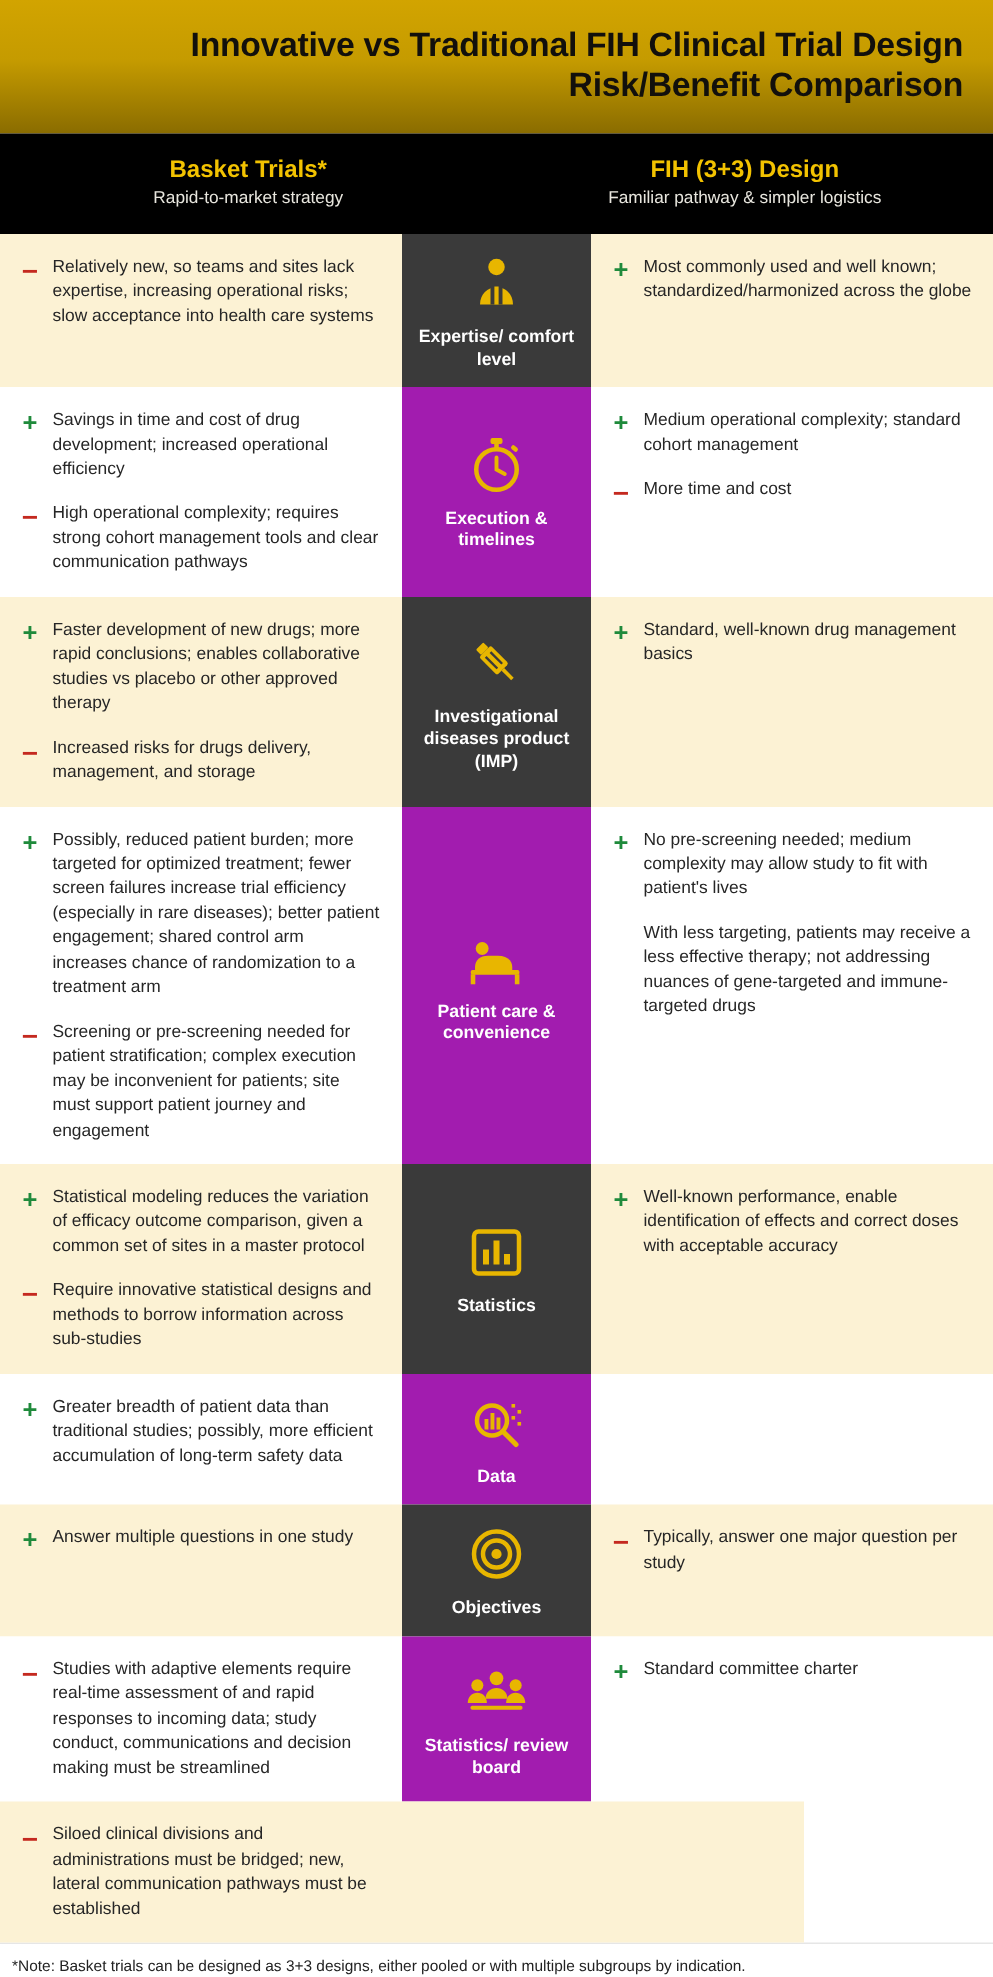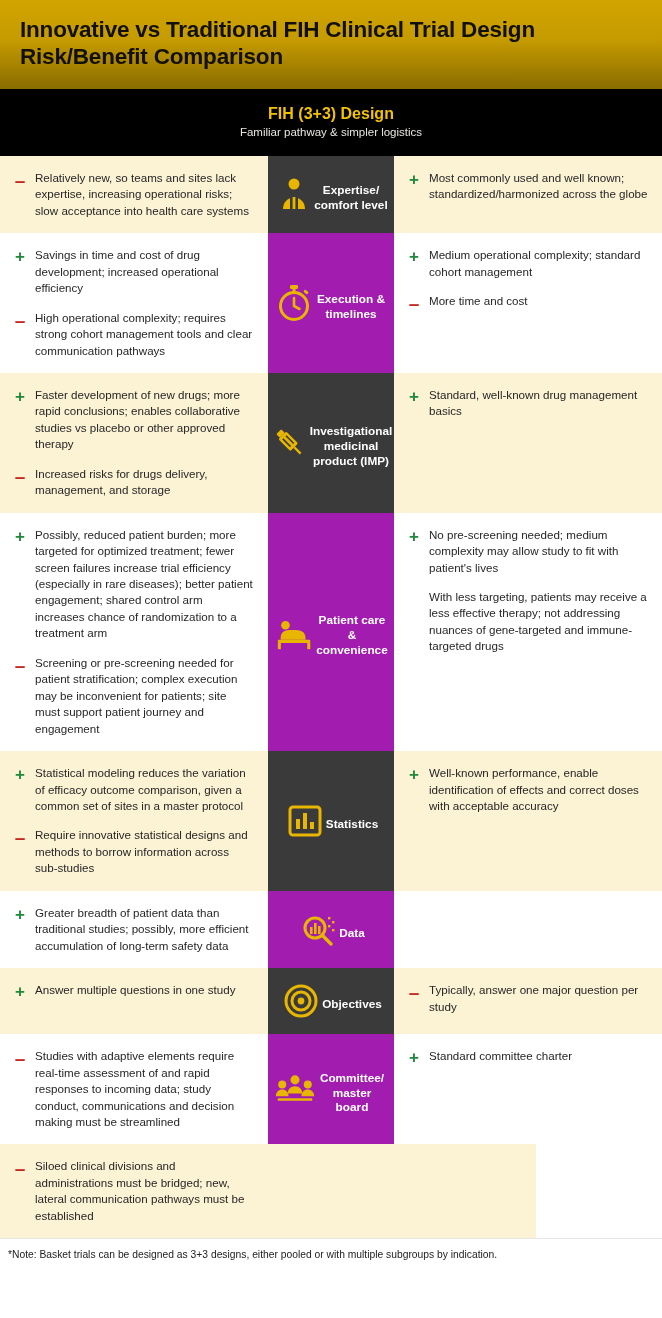--- a/index.html
+++ b/index.html
@@ -15,21 +15,21 @@
   .infographic {
     width: 662px;
     position: relative;
     background: #ffffff;
   }
 
   
   .title-bar {
     background: linear-gradient(180deg, #d2a400 0%, #c59b00 45%, #8a6c00 100%);
     padding: 16px 20px 18px;
-    text-align: left;
+    text-align: right;
   }
   .title-bar h1 {
     margin: 0;
     font-size: 22.5px;
     line-height: 1.22;
     font-weight: bold;
     color: #12100c;
     letter-spacing: -0.2px;
   }
 
@@ -75,20 +75,21 @@
     flex: 0 0 268px;
   }
   .cell.center {
     width: 126px;
     flex: 0 0 126px;
     background: #3a3a3a;
     color: #ffffff;
     text-align: center;
     padding: 12px 6px 12px;
     display: flex;
+    flex-direction: column;
     align-items: center;
     justify-content: center;
   }
   .row.tint .cell.left, .row.tint .cell.right { background: #fcf2d4; }
   .row.plain .cell.left, .row.plain .cell.right { background: #ffffff; }
   .row.tint .cell.center { background: #3a3a3a; }
   .row.plain .cell.center { background: #a21caf; }
 
   .cat-label {
     font-size: 11.8px;
@@ -141,20 +142,24 @@
 </head>
 <body>
 
 <div class="infographic">
 
   <div class="title-bar">
     <h1>Innovative vs Traditional FIH Clinical Trial Design Risk/Benefit Comparison</h1>
   </div>
 
   <div class="header-row">
+    <div class="header-col left">
+      <h2>Basket Trials*</h2>
+      <div class="sub">Rapid-to-market strategy</div>
+    </div>
     <div class="header-col right">
       <h2>FIH (3+3) Design</h2>
       <div class="sub">Familiar pathway &amp; simpler logistics</div>
     </div>
   </div>
 
   <div class="grid" id="grid">
       <div class="row tint">
         <div class="cell left">
           <div class="point">
@@ -230,21 +235,21 @@
             <svg width="40" height="40" viewBox="0 0 40 40">
               <g transform="rotate(-45 20 20)">
                 <rect x="16.5" y="4" width="7" height="5" rx="1" fill="#e8b600"></rect>
                 <rect x="14.5" y="9" width="11" height="17" rx="1.6" fill="#e8b600"></rect>
                 <rect x="17" y="12" width="1.6" height="11" fill="#3a3a3a"></rect>
                 <rect x="21.5" y="12" width="1.6" height="11" fill="#3a3a3a"></rect>
                 <rect x="18.8" y="26" width="2.4" height="9" fill="#e8b600"></rect>
               </g>
             </svg>
           </div>
-          <div class="cat-label">Investigational medicinal product (IMP)</div>
+          <div class="cat-label">Investigational diseases product (IMP)</div>
         </div>
         <div class="cell right">
           <div class="point">
             <div class="sign plus">+</div>
             <div class="ptext">Standard, well-known drug management basics</div>
           </div>
         </div>
       </div>
       <div class="row plain">
         <div class="cell left">
@@ -370,21 +375,21 @@
             <svg width="46" height="40" viewBox="0 0 46 40">
               <circle cx="23" cy="10" r="5" fill="#e8b600"></circle>
               <path d="M15 25c0-5 3.6-8 8-8s8 3 8 8z" fill="#e8b600"></path>
               <circle cx="9" cy="15" r="4.4" fill="#e8b600"></circle>
               <path d="M2 28c0-4.6 3.2-7.4 7-7.4s7 2.8 7 7.4z" fill="#e8b600"></path>
               <circle cx="37" cy="15" r="4.4" fill="#e8b600"></circle>
               <path d="M30 28c0-4.6 3.2-7.4 7-7.4s7 2.8 7 7.4z" fill="#e8b600"></path>
               <rect x="4" y="30" width="38" height="3" rx="1.3" fill="#e8b600"></rect>
             </svg>
           </div>
-          <div class="cat-label">Committee/ master board</div>
+          <div class="cat-label">Statistics/ review board</div>
         </div>
         <div class="cell right">
           <div class="point">
             <div class="sign plus">+</div>
             <div class="ptext">Standard committee charter</div>
           </div>
         </div>
       </div>
       <div class="row tint">
         <div class="cell left">

